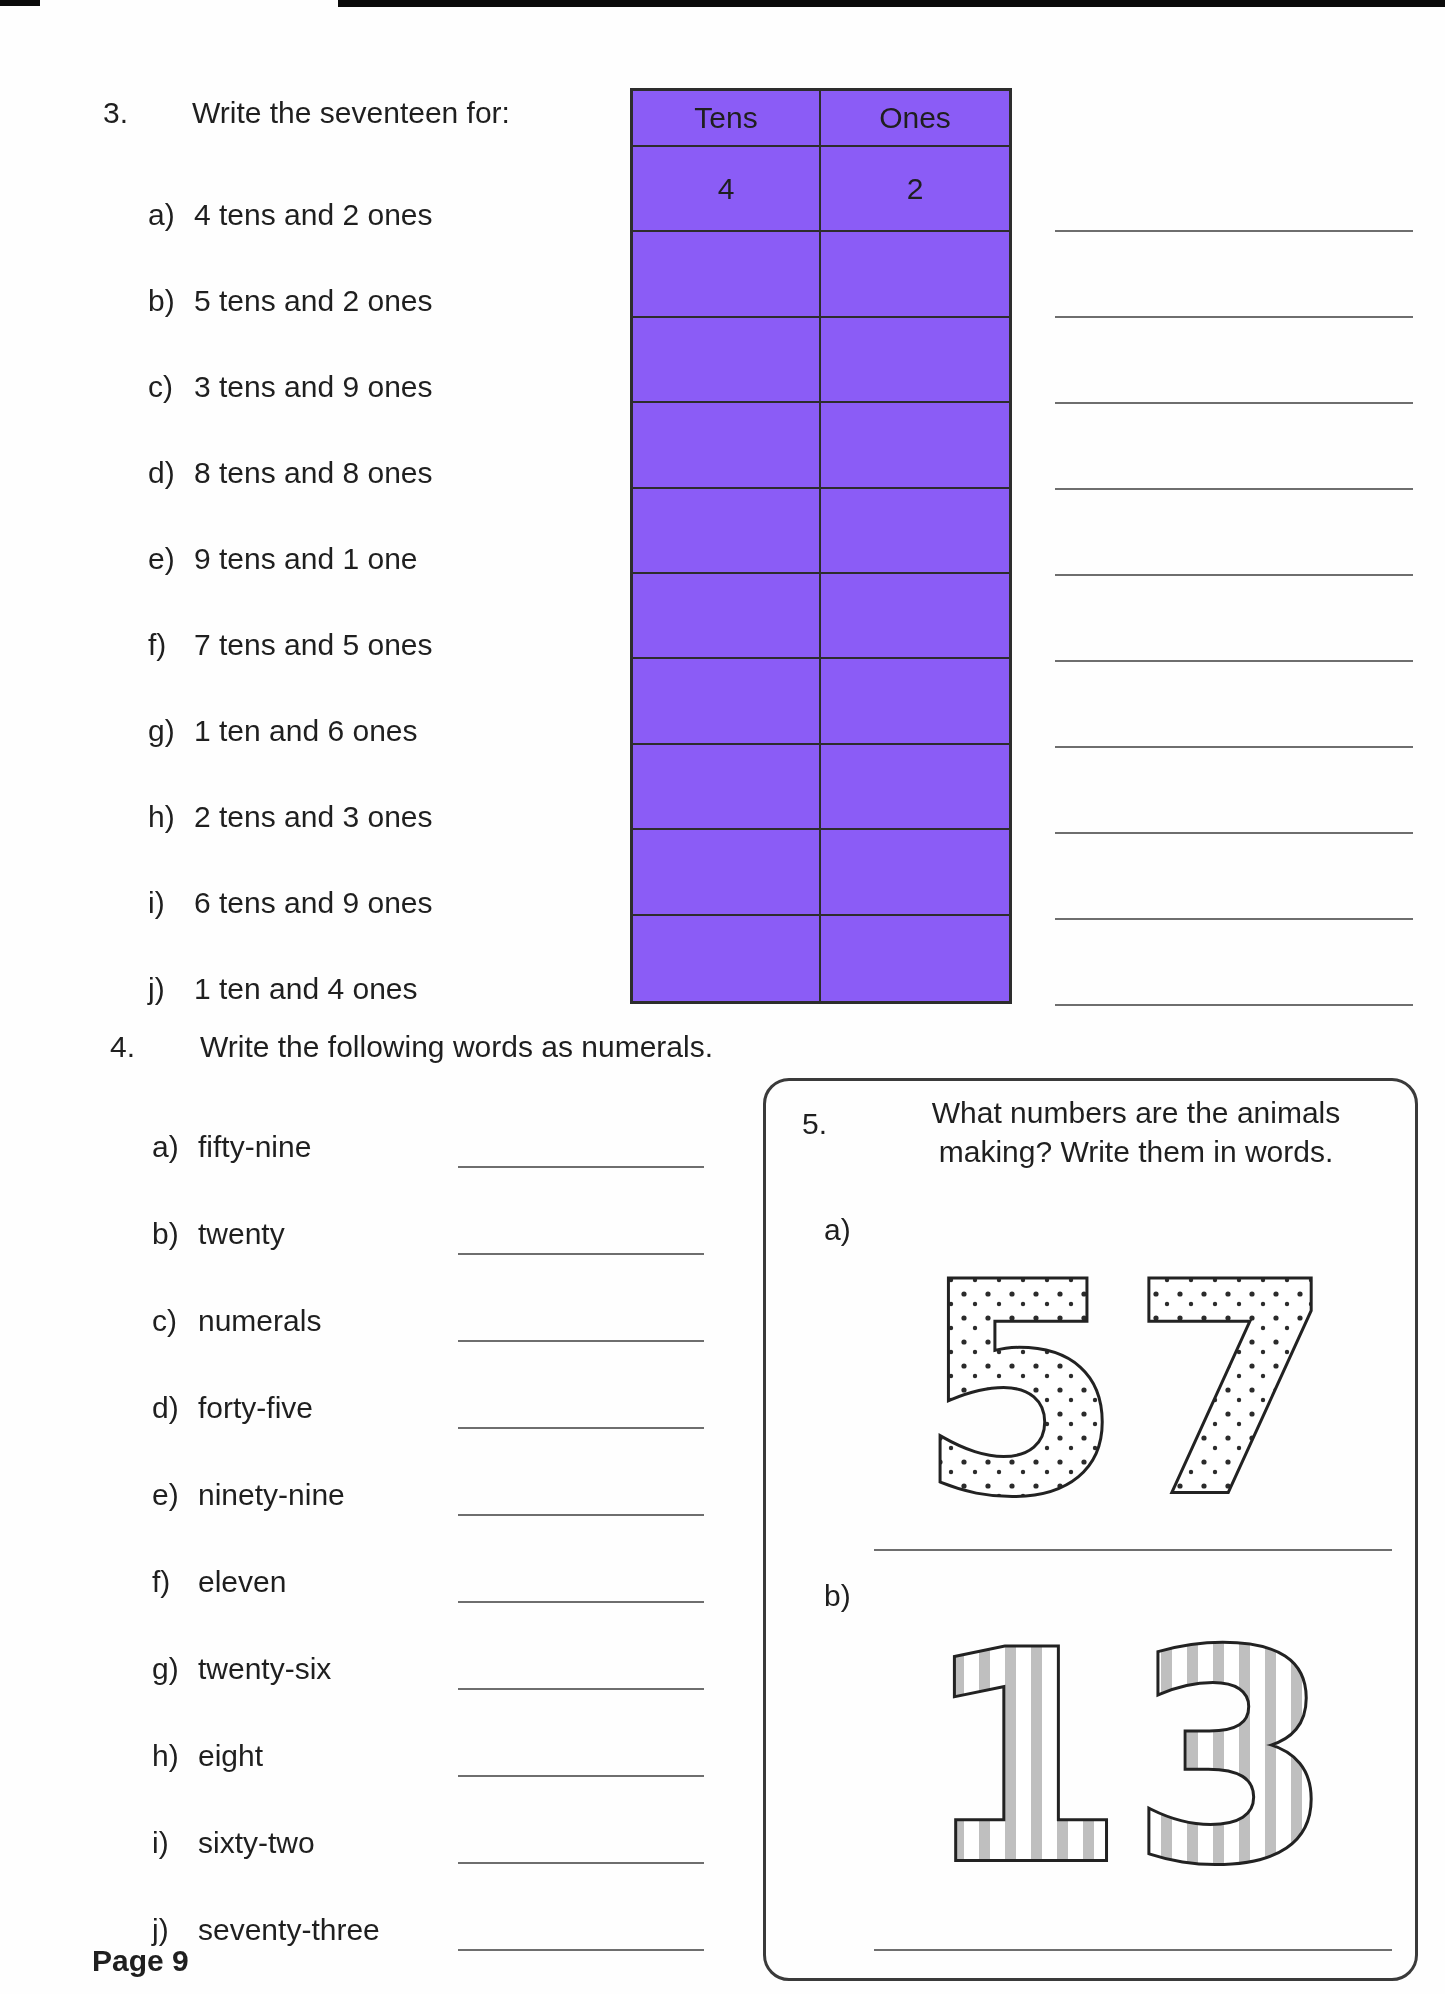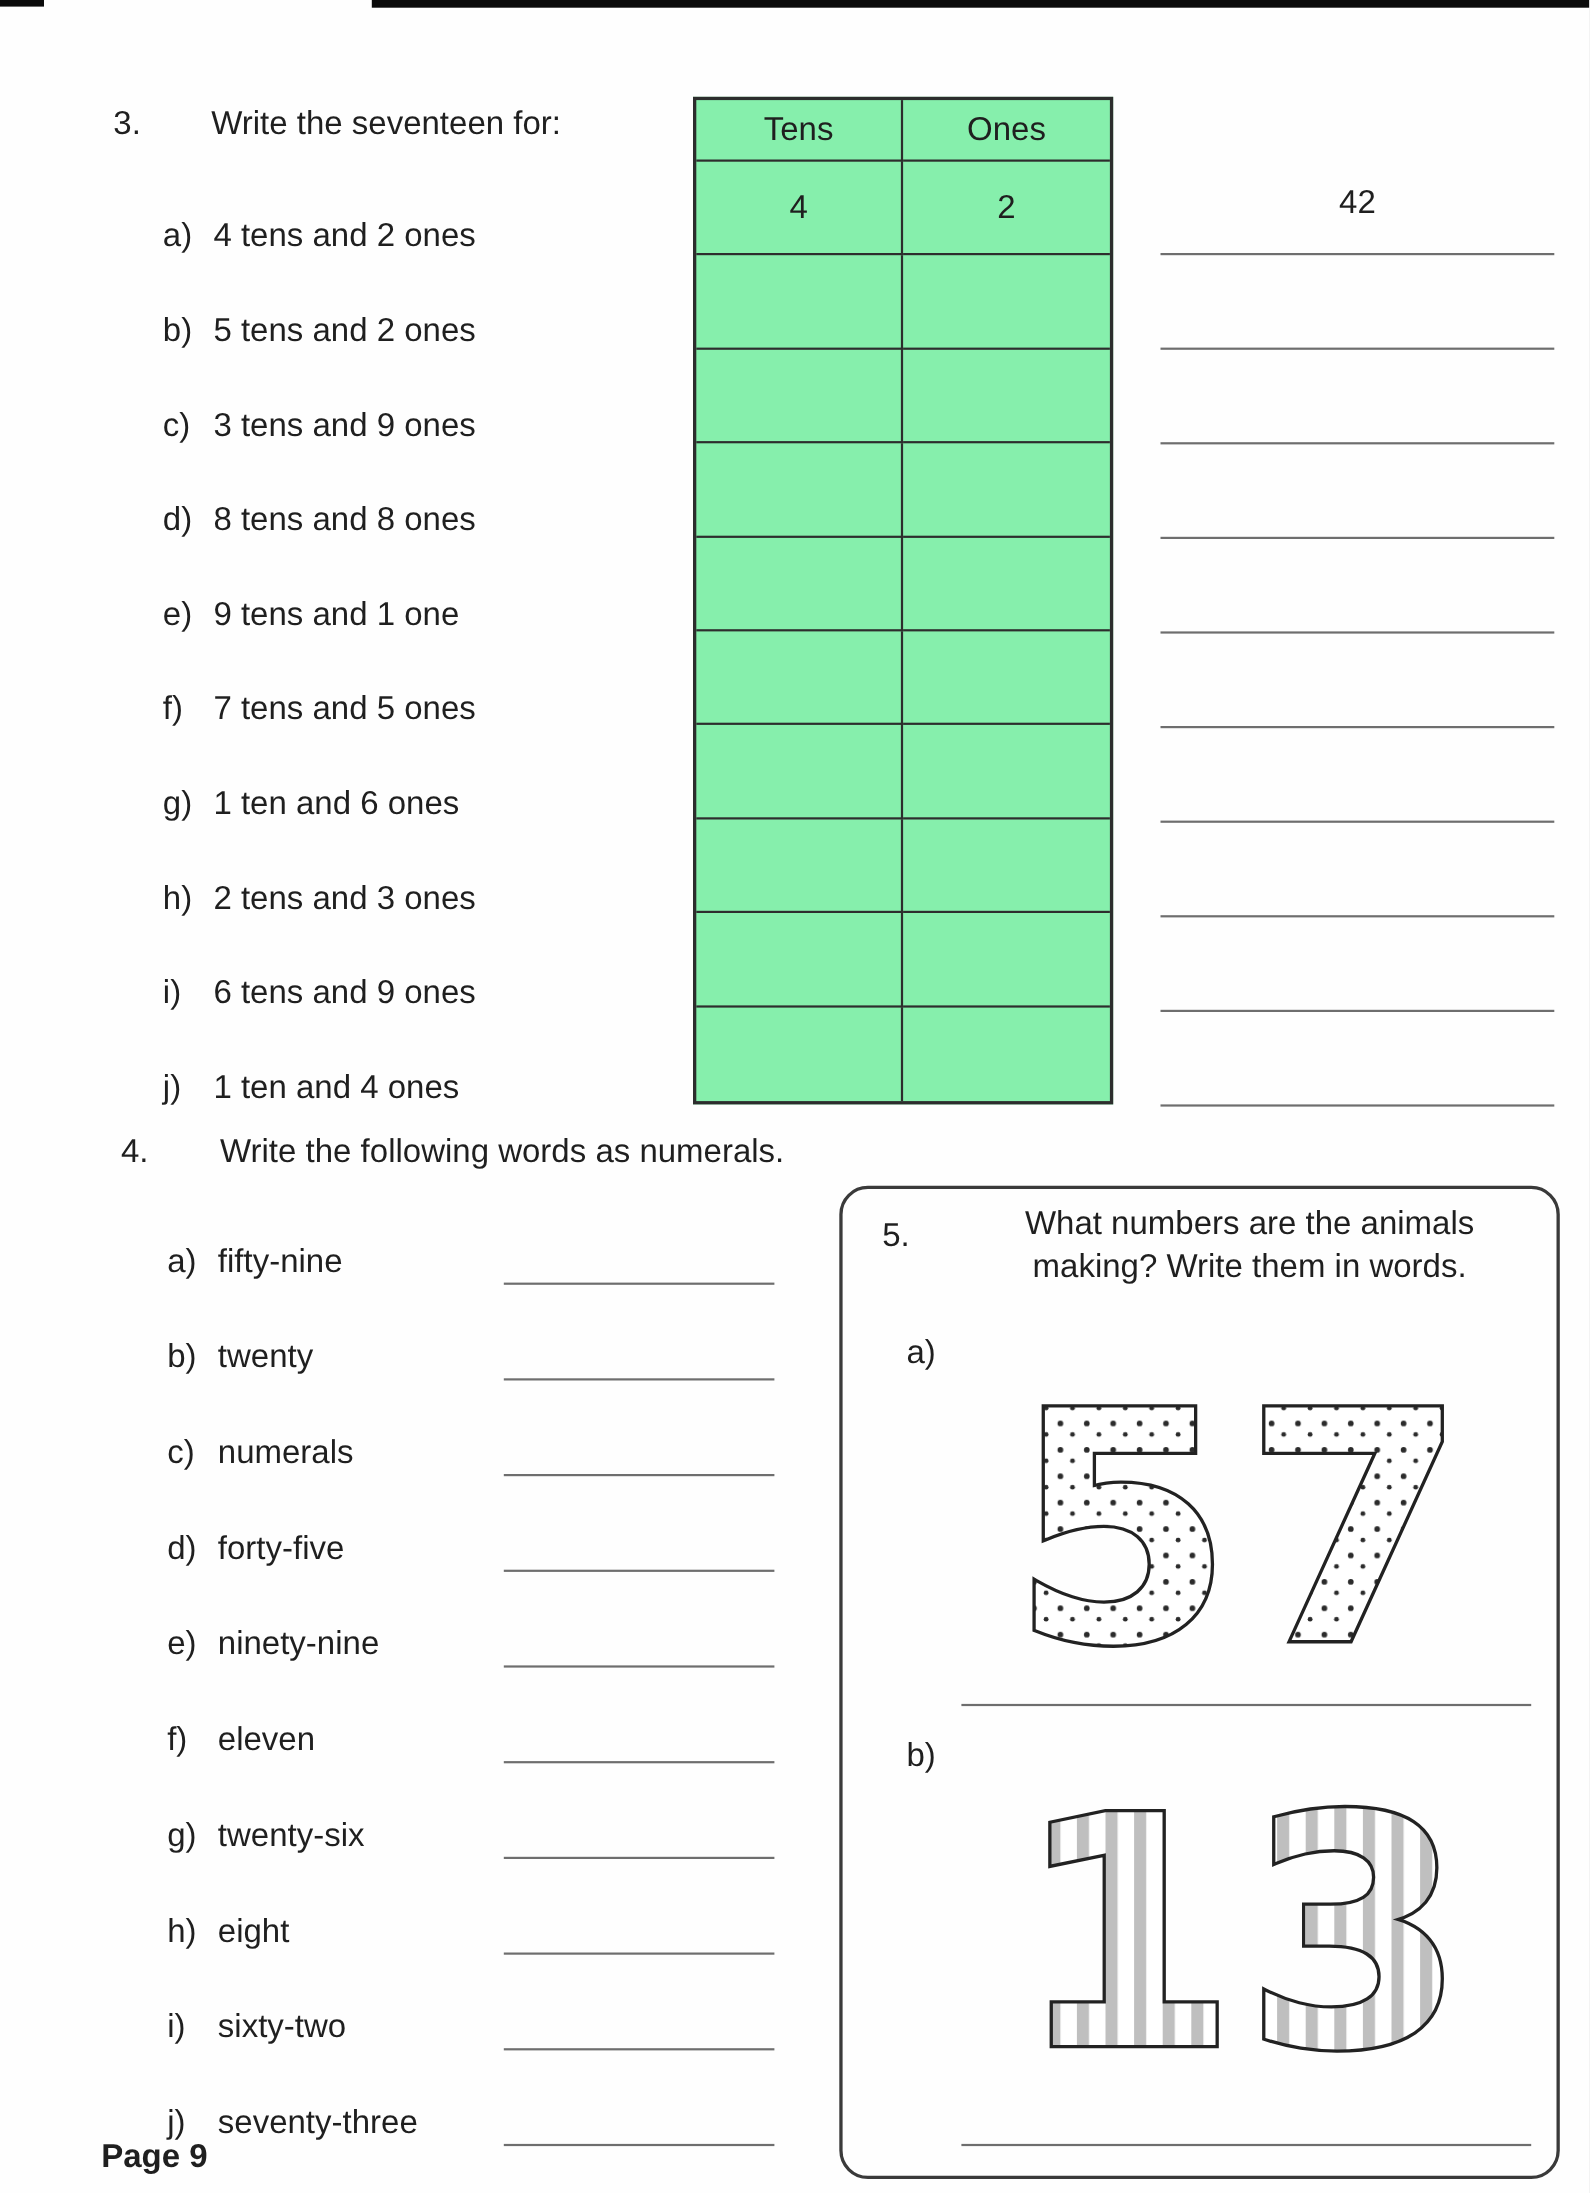--- a/index.html
+++ b/index.html
@@ -21,21 +21,21 @@
   .letter { display: inline-block; flex: 0 0 46px; width: 46px; }
   .qnum { font-size: 30px; }
   .ptable {
     position: absolute;
     left: 630px; top: 88px;
     width: 382px; height: 916px;
     display: grid;
     grid-template-columns: 1fr 1fr;
     grid-template-rows: 56px repeat(10, 1fr);
     border: 3px solid #2d2d2d;
-    background: #86efac;
+    background: #8b5cf6;
   }
   .ptable .cell {
     border-right: 2px solid #2d2d2d;
     border-bottom: 2px solid #2d2d2d;
     display: flex; align-items: center; justify-content: center;
     font-size: 30px;
   }
   .ptable .cell:nth-child(2n) { border-right: none; }
   .ptable .cell:nth-last-child(-n+2) { border-bottom: none; }
   .qbox {
@@ -120,21 +120,20 @@
   </div>
   <div class="item" style="left:148px; top:886px;">
     <span class="letter">i)</span>
     <span>6 tens and 9 ones</span>
   </div>
   <div class="item" style="left:148px; top:972px;">
     <span class="letter">j)</span>
     <span>1 ten and 4 ones</span>
   </div>
 
-  <div class="abs centered" style="left:1055px; top:168px; width:358px;">42</div>
   <div class="rule" style="left:1055px; top:230px; width:358px;"></div>
   <div class="rule" style="left:1055px; top:316px; width:358px;"></div>
   <div class="rule" style="left:1055px; top:402px; width:358px;"></div>
   <div class="rule" style="left:1055px; top:488px; width:358px;"></div>
   <div class="rule" style="left:1055px; top:574px; width:358px;"></div>
   <div class="rule" style="left:1055px; top:660px; width:358px;"></div>
   <div class="rule" style="left:1055px; top:746px; width:358px;"></div>
   <div class="rule" style="left:1055px; top:832px; width:358px;"></div>
   <div class="rule" style="left:1055px; top:918px; width:358px;"></div>
   <div class="rule" style="left:1055px; top:1004px; width:358px;"></div>

